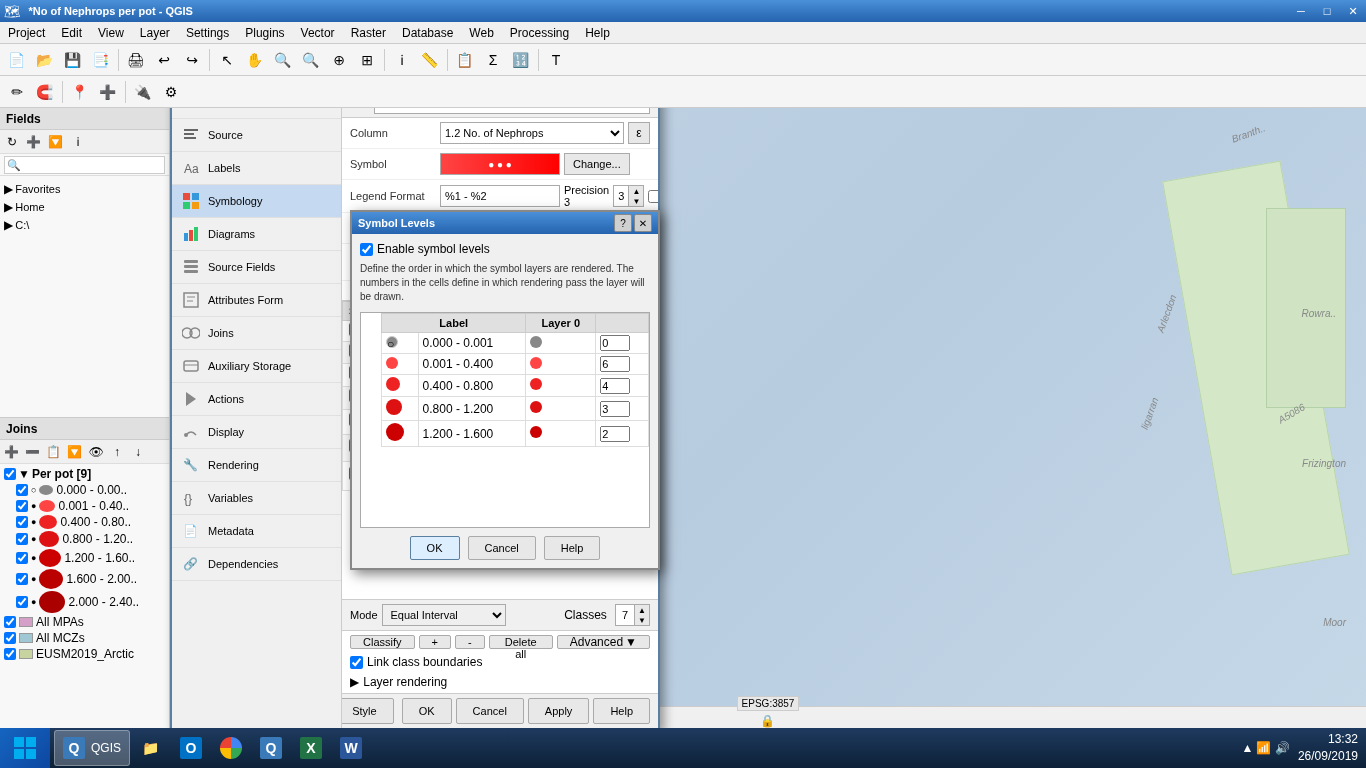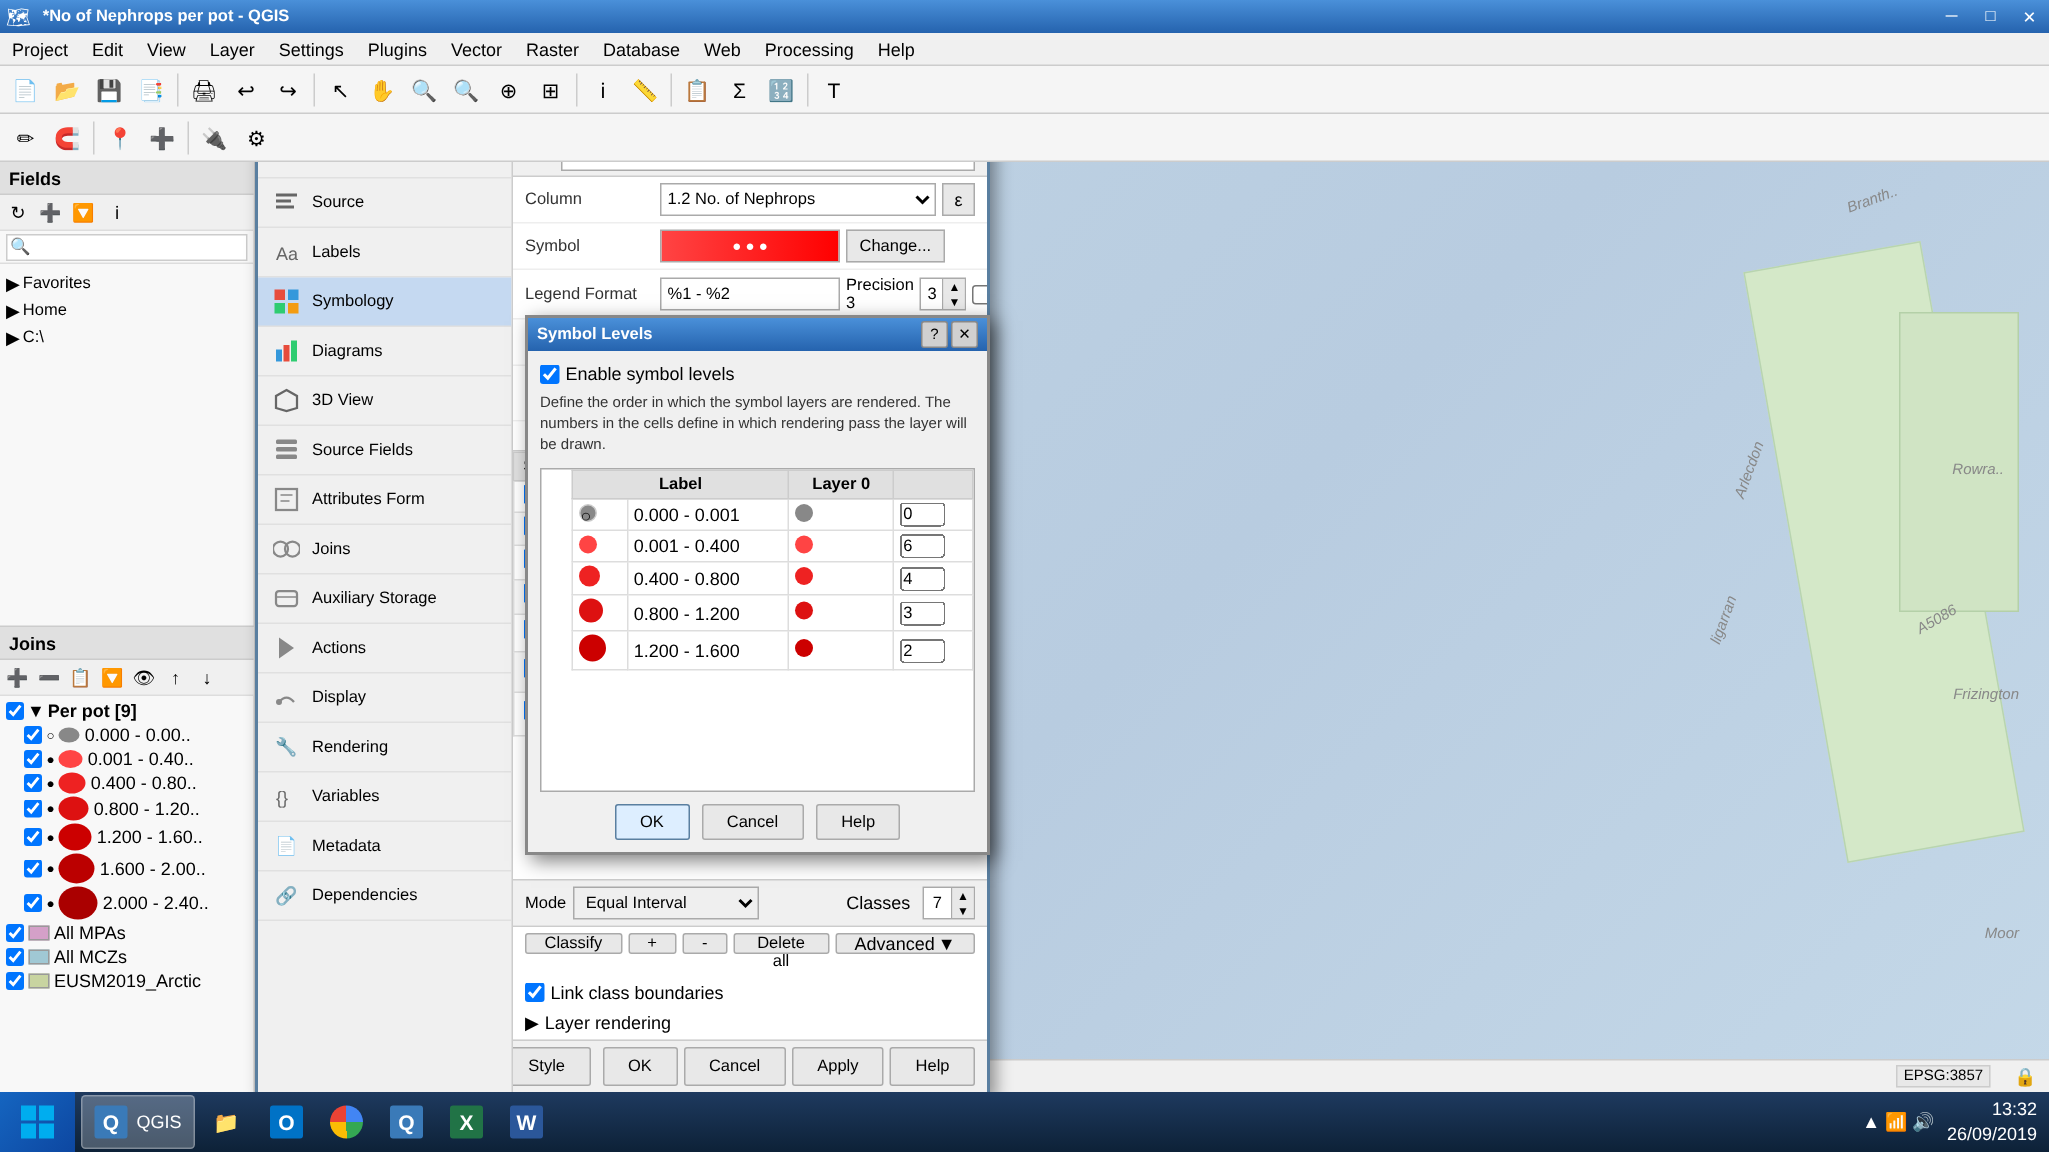--- a/index.html
+++ b/index.html
@@ -93,21 +93,21 @@
 
     .bottom-controls { padding: 4px 8px; border-top: 1px solid #ccc; background: #f0f0f0; display: flex; align-items: center; gap: 4px; }
     .mode-label { font-size: 11px; }
     .mode-select { height: 22px; border: 1px solid #aaa; font-size: 11px; padding: 0 4px; }
 
     .action-row { padding: 4px 8px; display: flex; align-items: center; gap: 4px; border-top: 1px solid #ccc; }
     .action-btn { height: 14px; padding: 0 12px; border: 1px solid #aaa; background: #e8e8e8; cursor: pointer; font-size: 11px; border-radius: 2px; }
     .classify-btn { background: #e8e8e8; }
     .advanced-btn { background: #e8e8e8; display: flex; align-items: center; gap: 2px; }
 
-    .link-checkbox-row { padding: 2px 8px; display: flex; align-items: flex-start; gap: 4px; font-size: 11px; margin-top: 13px; }
+    .link-checkbox-row { padding: 2px 8px; display: flex; align-items: flex-end; gap: 4px; font-size: 11px; }
     .layer-rendering-row { padding: 4px 8px; display: flex; align-items: center; gap: 4px; font-size: 11px; }
 
     .dialog-footer { padding: 4px 8px; display: flex; align-items: center; justify-content: flex-end; gap: 4px; border-top: 1px solid #ccc; background: #f0f0f0; }
     .footer-btn { height: 26px; padding: 0 16px; border: 1px solid #aaa; background: #e8e8e8; cursor: pointer; font-size: 11px; border-radius: 2px; }
 
     
     .sym-levels-dialog { position: absolute; top: 210px; left: 350px; width: 310px; height: 360px; background: #f0f0f0; border: 2px solid #888; z-index: 200; box-shadow: 4px 4px 12px rgba(0,0,0,0.5); }
     .sym-levels-titlebar { height: 22px; background: linear-gradient(180deg, #4a90d9, #2563ae); display: flex; align-items: center; justify-content: space-between; padding: 0 6px; }
     .sym-levels-title { color: white; font-size: 11px; font-weight: bold; }
     .sym-levels-body { padding: 8px; display: flex; flex-direction: column; height: calc(100% - 22px); }
@@ -115,21 +115,21 @@
     .sym-desc { font-size: 10px; color: #333; margin-bottom: 8px; line-height: 1.4; }
     .sym-table-wrap { flex: 1; border: 1px solid #aaa; overflow: auto; background: white; padding-left: 20px; }
     .sym-table { width: 100%; border-collapse: collapse; font-size: 11px; }
     .sym-table th { background: #e0e0e0; border: 1px solid #ccc; padding: 3px 6px; font-size: 11px; }
     .sym-table td { border: 1px solid #ddd; padding: 2px 4px; }
     .sym-footer { display: flex; justify-content: center; gap: 8px; padding-top: 8px; }
     .sym-btn { height: 24px; padding: 0 16px; border: 1px solid #aaa; background: #e8e8e8; cursor: pointer; font-size: 11px; border-radius: 2px; }
     .sym-btn.ok { background: #ddeeff; border-color: #5a7fa0; }
 
     
-    .status-bar { position: absolute; bottom: 40px; left: 170px; right: 0; height: 22px; background: #f0f0f0; border-top: 1px solid #ccc; display: flex; align-items: center; justify-content: flex-end; padding: 0 8px; font-size: 10px; gap: 16px; }
+    .status-bar { position: absolute; bottom: 40px; left: 170px; right: 0; height: 22px; background: #f0f0f0; border-top: 1px solid #ccc; display: flex; align-items: center; justify-content: flex-end; padding: 0 8px; font-size: 10px; gap: 3px; flex-direction: column; }
     .epsg-badge { background: #e8e8e8; border: 1px solid #ccc; padding: 1px 4px; font-size: 10px; }
 
     
     .map-bg { width: 100%; height: 100%; position: relative; background: #c5d8e8; }
 
     
     .precision-area { display: flex; align-items: center; gap: 4px; }
     .precision-label { font-size: 11px; }
     .p-arrow { width: 14px; height: 10px; background: #e8e8e8; border: none; cursor: pointer; display: flex; align-items: center; justify-content: center; font-size: 8px; }
 
@@ -388,28 +388,20 @@
       </div>
       <div class="sidebar-item">
         <div class="sidebar-item-icon">
             <svg width="18" height="18" viewBox="0 0 18 18">
               <rect x="2" y="8" width="4" height="8" fill="#3498db"></rect>
               <rect x="7" y="5" width="4" height="11" fill="#e74c3c"></rect>
               <rect x="12" y="2" width="4" height="14" fill="#2ecc71"></rect>
             </svg>
           </div>
         <span class="sidebar-item-label">Diagrams</span>
-      </div>
-      <div class="sidebar-item">
-        <div class="sidebar-item-icon">
-            <svg width="18" height="18" viewBox="0 0 18 18">
-              <polygon points="9,2 16,6 16,14 9,16 2,14 2,6" fill="none" stroke="#666" stroke-width="1.5"></polygon>
-            </svg>
-          </div>
-        <span class="sidebar-item-label">3D View</span>
       </div>
       <div class="sidebar-item">
         <div class="sidebar-item-icon">
             <svg width="18" height="18" viewBox="0 0 18 18">
               <rect x="2" y="2" width="14" height="3" fill="#888" rx="1"></rect>
               <rect x="2" y="7" width="14" height="3" fill="#888" rx="1"></rect>
               <rect x="2" y="12" width="14" height="3" fill="#888" rx="1"></rect>
             </svg>
           </div>
         <span class="sidebar-item-label">Source Fields</span>

